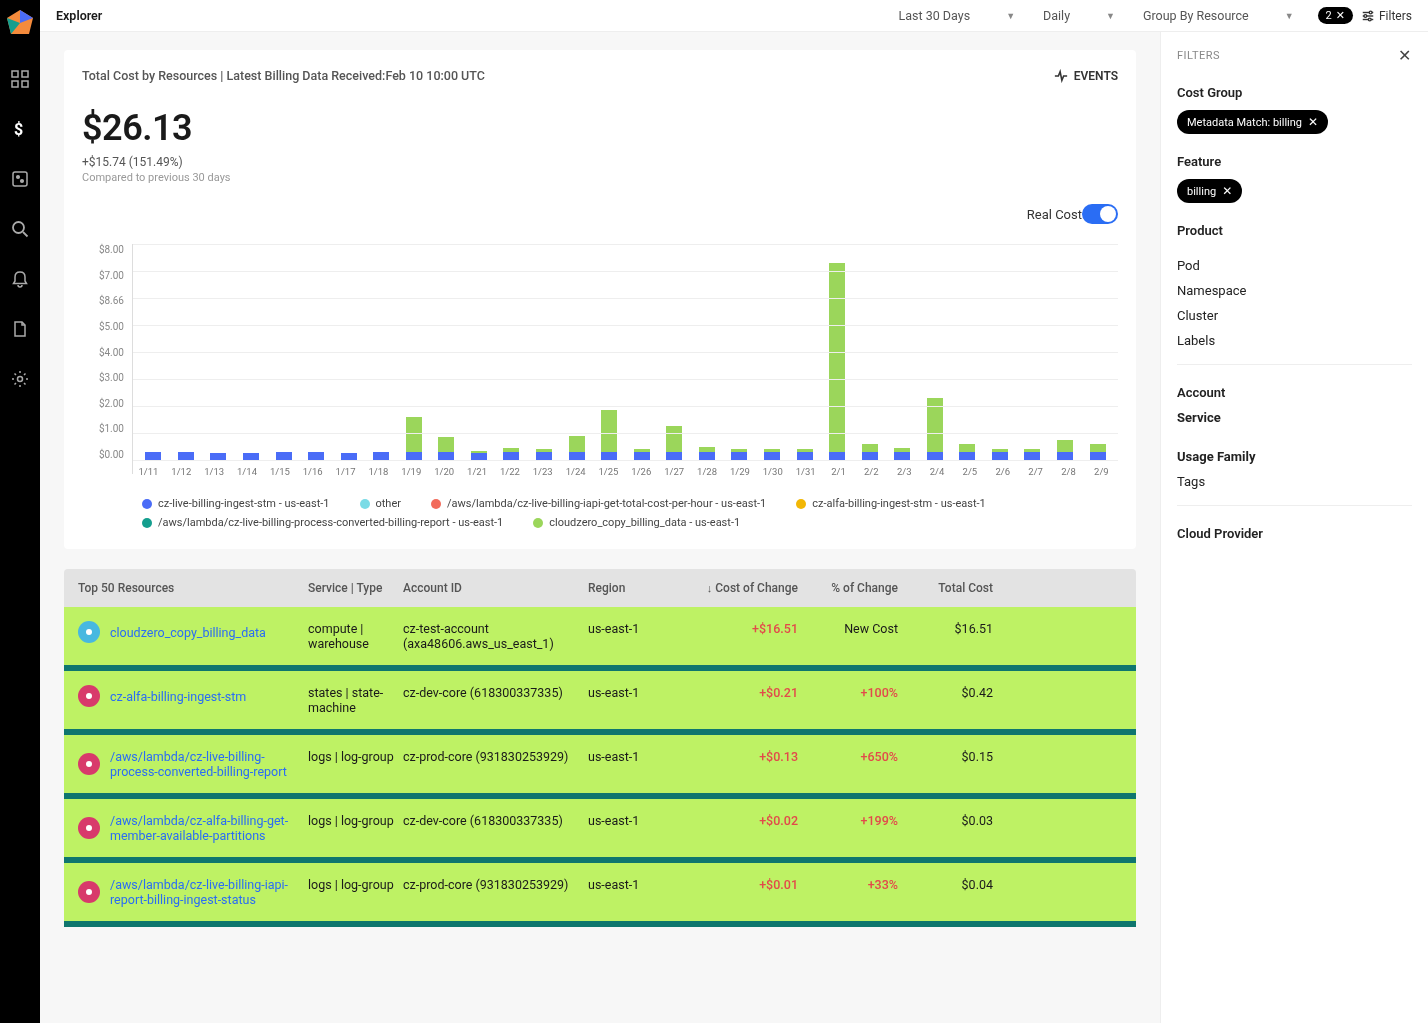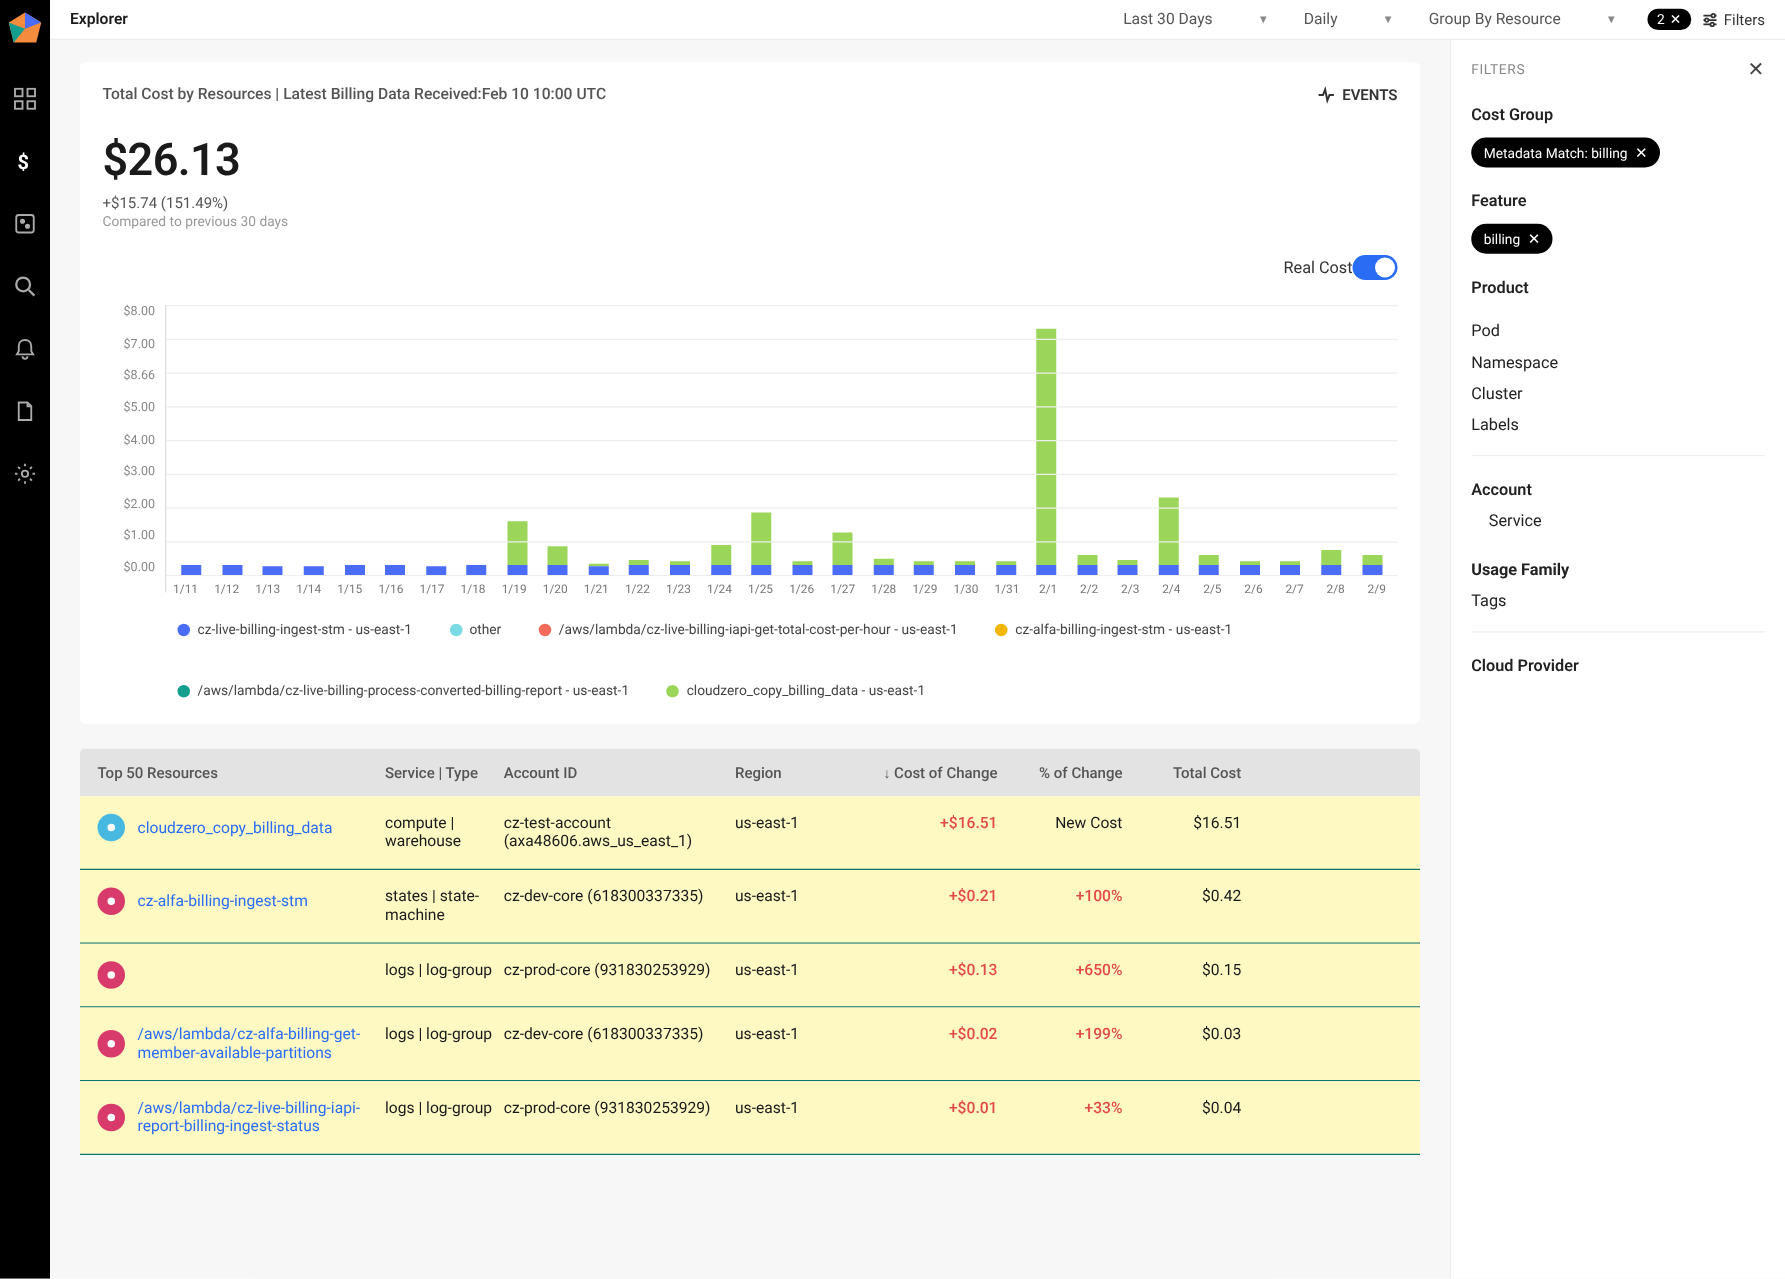--- a/index.html
+++ b/index.html
@@ -31,34 +31,34 @@
 .chart-wrap { padding: 20px 18px 10px; }
 .chart { position:relative; height:230px; display:flex; }
 .yaxis { width:50px; display:flex; flex-direction:column; justify-content:space-between; font-size:10px; color:#888; text-align:right; padding-right:8px; height:216px; }
 .plot { flex:1; position:relative; border-left:1px solid #ddd; }
 .grid-line { position:absolute; left:0; right:0; border-top:1px solid #eee; }
 .bars { position:absolute; left:0; right:0; bottom:14px; top:0; display:flex; align-items:flex-end; justify-content:space-around; padding:0 4px; }
 .bar-col { flex:1; display:flex; flex-direction:column; align-items:center; justify-content:flex-end; height:100%; margin:0 2px; }
 .bar-seg { width:16px; }
 .xlabels { display:flex; justify-content:space-around; font-size:9.5px; color:#777; margin-left:50px; margin-top:-8px; }
 .xlabels span { flex:1; text-align:center; }
-.legend { display:flex; flex-wrap:wrap; gap:36px 30px; margin:20px 0 10px 60px; font-size:11px; color:#444; }
+.legend { display:flex; flex-wrap:wrap; gap:6px 30px; margin:20px 0 10px 60px; font-size:11px; color:#444; }
 .legend-item { display:flex; align-items:center; gap:6px; }
 .dot { width:10px; height:10px; border-radius:50%; }
 
 .table-panel { margin-top:20px; }
 .table-head { background:#e3e3e3; display:flex; font-size:12px; color:#555; font-weight:500; padding:12px 14px; border-top-left-radius:4px; border-top-right-radius:4px; align-items:center; }
 .c-res { flex: 0 0 230px; display:flex; align-items:center; gap:10px; }
 .c-type { flex: 0 0 95px; }
 .c-acct { flex: 0 0 185px; }
 .c-region { flex: 0 0 100px; }
 .c-change { flex: 0 0 110px; text-align:right; }
 .c-pct { flex: 0 0 100px; text-align:right; }
 .c-total { flex: 0 0 95px; text-align:right; }
-.tr { display:flex; padding:14px 14px; border-bottom:1px solid #0f766e; font-size:12.5px; align-items:flex-start; background:#fef9c3; }
+.tr { display:flex; padding:14px 14px; border-bottom:6px solid #0f766e; font-size:12.5px; align-items:flex-start; background:#bef264; }
 .tr .link { color:#2a6df4; cursor:pointer; word-break:break-word; }
 .row-icon { width:22px; height:22px; border-radius:50%; flex-shrink:0; display:flex; align-items:center; justify-content:center; color:#fff; font-size:10px; }
 .pos-red { color:#e24a4a; font-weight:500; }
 
 .filters-panel { width:268px; background:#fff; border-left:1px solid #eee; padding:14px 16px; font-size:13px; }
 .fp-header { display:flex; align-items:center; font-size:11px; color:#888; letter-spacing:0.5px; text-transform:uppercase; }
 .fp-header .x { margin-left:auto; cursor:pointer; font-size:16px; color:#444; }
 .fp-section { margin-top:20px; font-weight:600; color:#222; cursor:pointer; }
 .chip { display:inline-flex; align-items:center; gap:6px; background:#000; color:#fff; border-radius:14px; padding:5px 10px; font-size:11px; margin-top:10px; }
 .chip .x { cursor:pointer; font-size:12px; }
@@ -421,20 +421,21 @@
                 <div class="c-pct pos-red">+100%</div>
                 <div class="c-total">$0.42</div>
               </div>
               <div class="tr">
                 <div class="c-res">
                   <div class="row-icon" style="background: rgb(216, 58, 107);">
                     <svg width="12" height="12" viewBox="0 0 12 12" fill="white">
                       <circle cx="6" cy="6" r="3"></circle>
                     </svg>
                   </div>
+                  <div class="link">/aws/lambda/cz-live-billing-process-converted-billing-report</div>
                 </div>
                 <div class="c-type">logs | log-group</div>
                 <div class="c-acct">cz-prod-core (931830253929)</div>
                 <div class="c-region">us-east-1</div>
                 <div class="c-change pos-red">+$0.13</div>
                 <div class="c-pct pos-red">+650%</div>
                 <div class="c-total">$0.15</div>
               </div>
               <div class="tr">
                 <div class="c-res">
@@ -487,21 +488,21 @@
             <span>billing</span>
             <span class="x">✕</span>
           </div>
         <div class="fp-section">Product</div>
         <div class="fp-section" style="font-weight:400;">Pod</div>
         <div class="fp-section" style="font-weight:400; margin-top:10px;">Namespace</div>
         <div class="fp-section" style="font-weight:400; margin-top:10px;">Cluster</div>
         <div class="fp-section" style="font-weight:400; margin-top:10px;">Labels</div>
         <hr class="hr">
         <div class="fp-section">Account</div>
-        <div class="fp-section" style="font-weight:400; margin-top:10px;margin-left:14px;">Service</div>
+        <div class="fp-section" style="font-weight:700; margin-top:10px;">Service</div>
         <div class="fp-section" style="font-weight:700; margin-top:24px;">Usage Family</div>
         <div class="fp-section" style="font-weight:400; margin-top:10px;">Tags</div>
         <hr class="hr">
         <div class="fp-section">Cloud Provider</div>
       </div>
     </div>
   </div>
 </div>
 
 </body></html>

